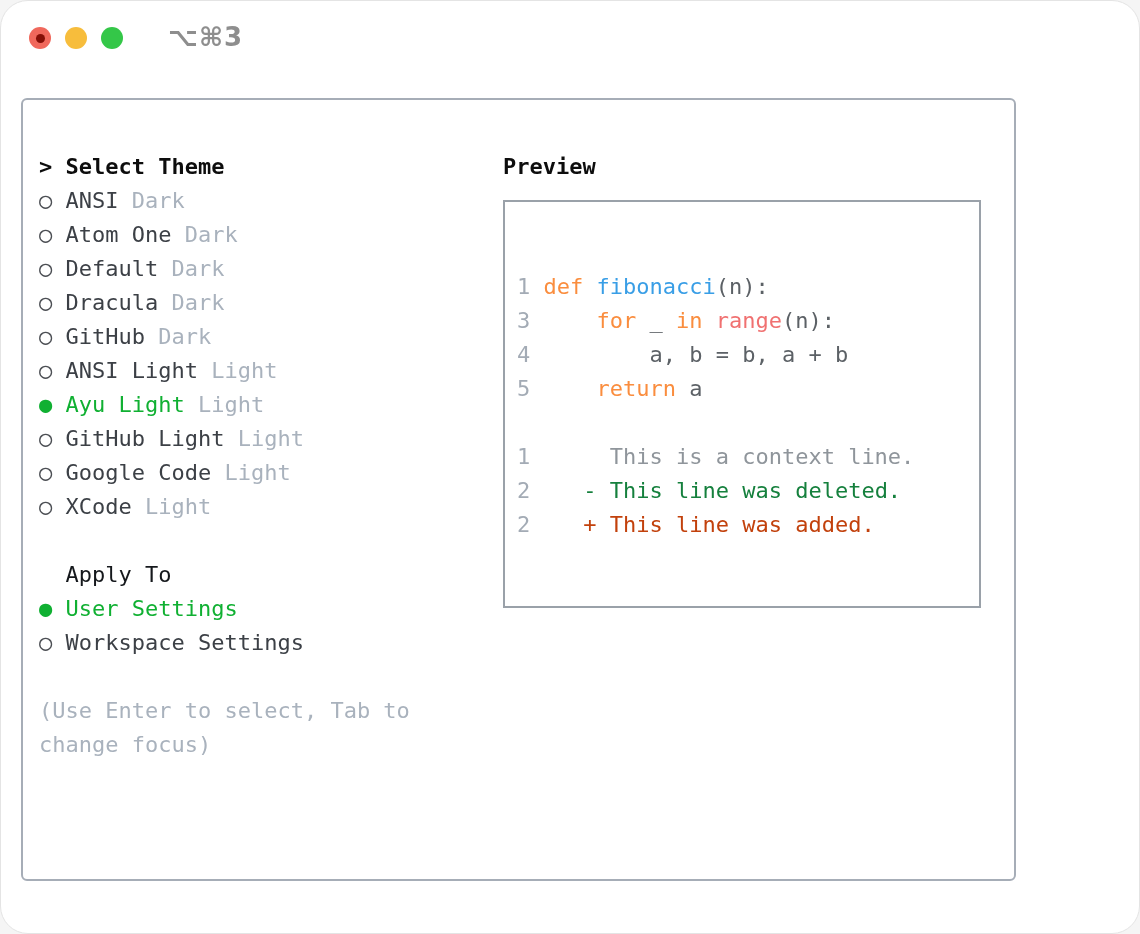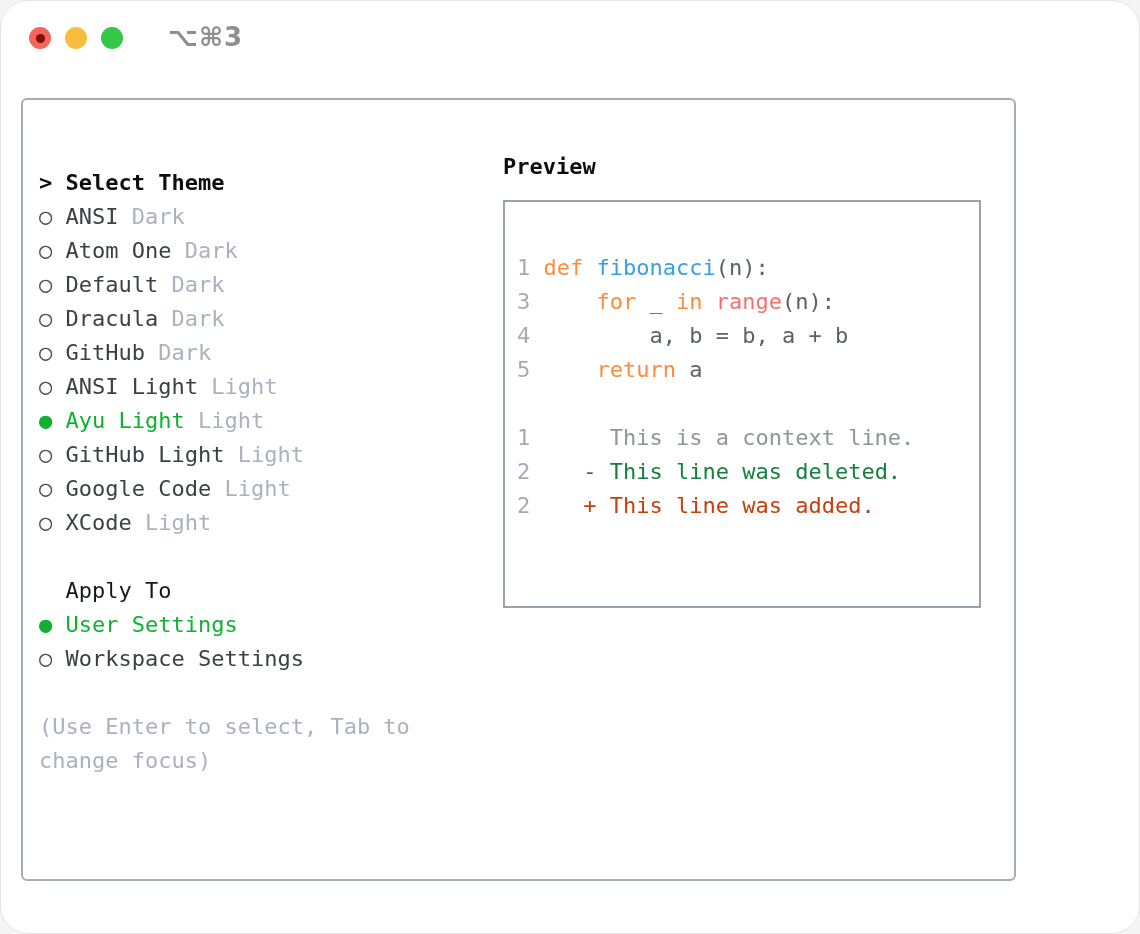--- a/index.html
+++ b/index.html
@@ -16,36 +16,36 @@
   .light .dot { width:9px; height:9px; border-radius:50%; }
   .title { position:absolute; left:167px; top:21px; font-size:26px; font-weight:bold;
            font-family:"DejaVu Sans","Liberation Sans",sans-serif;
            letter-spacing:1px; color:var(--title,#8e8e8e); }
   
   .content-box {
     position:absolute; left:20px; top:97px; width:995px; height:783px;
     box-sizing:border-box; border:2px solid var(--panel-border,#a6adb7);
     border-radius:6px; background:#fff;
   }
-  .left-col  { position:absolute; left:16px;  top:66px; font-size:22px; line-height:34px; }
+  .left-col  { position:absolute; left:16px;  top:50px; font-size:22px; line-height:34px; }
   .right-col { position:absolute; left:480px; top:50px; font-size:22px; line-height:34px; }
   .row { height:34px; white-space:pre; }
   .header-row { font-weight:bold; color:var(--header,#0d0d0d); }
   .marker, .radio { display:inline-block; width:2ch; }
   .radio { color:#4c4f54; }
   .t-name { color:var(--item,#3c4046); }
   .t-tag  { color:var(--tag,#a9b2bd);margin-top:28px; }
   .t-row.selected .radio, .t-row.selected .t-name { color:var(--green,#10b032); }
   .apply-header { padding-left:2ch; color:#15181c; }
   .help { color:var(--help,#a9b2bd); }
   .preview-header { font-weight:bold; color:var(--header,#0d0d0d); }
   .preview-box {
     margin-top:16px; width:478px; height:408px; box-sizing:border-box;
     border:2px solid var(--preview-border,#9aa1a9); background:#fff;
-    padding:49px 12px;
+    padding:68px 12px;
   }
   .code-line { height:34px; white-space:pre; font-size:22px; line-height:34px; }
 </style>
 </head>
 <body>
 
 <div class="window">
   <div>
     <div class="lights">
       <span class="light" id="light-close" style="background: rgb(240, 104, 92);">

